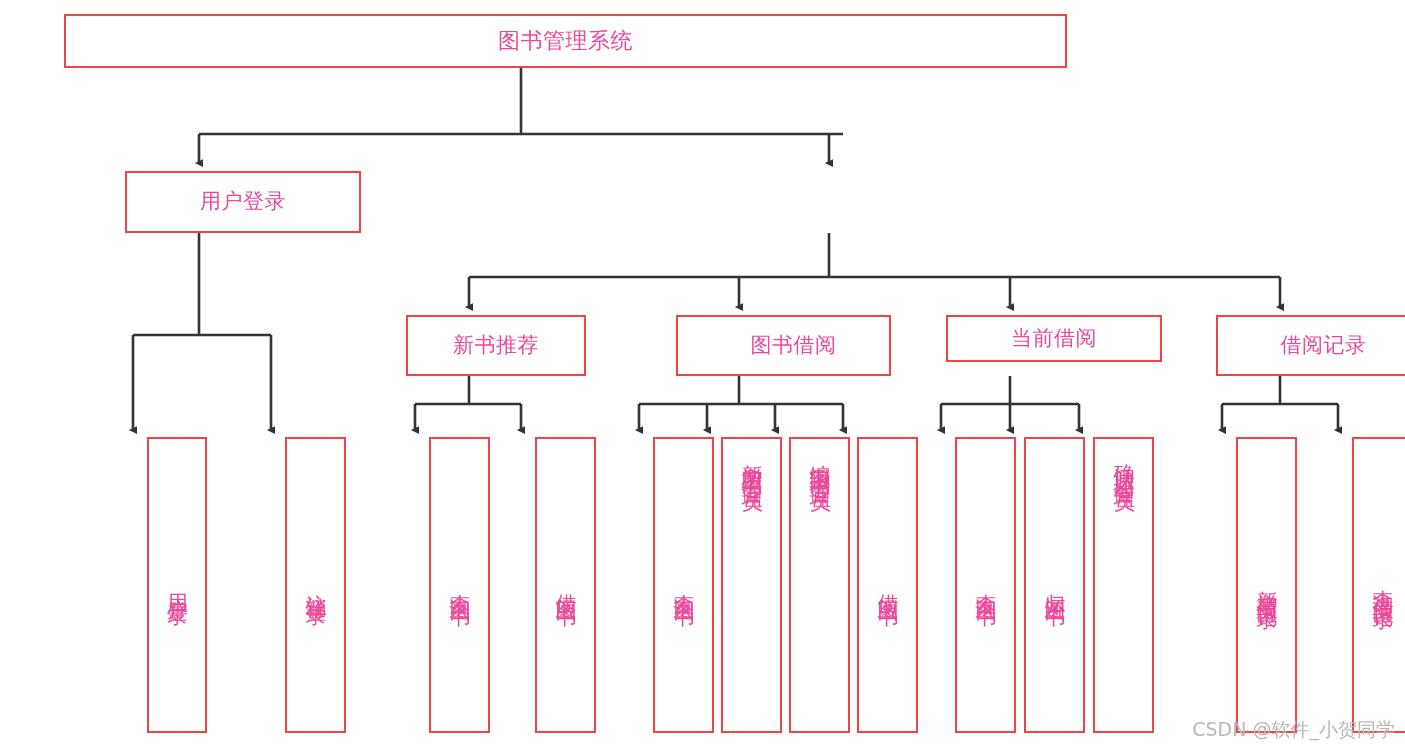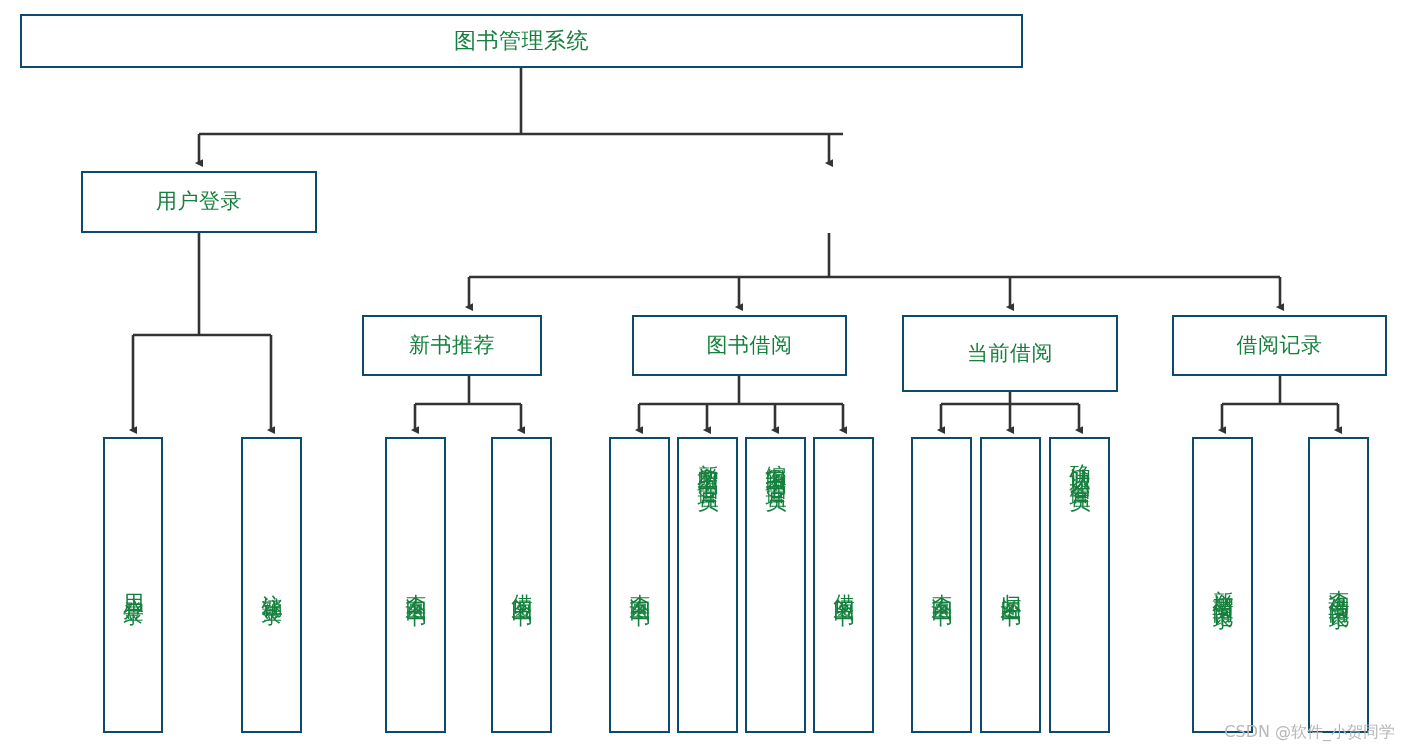--- a/index.html
+++ b/index.html
@@ -22,26 +22,27 @@
     left: 0;
     top: 0;
     width: 1405px;
     height: 747px;
     pointer-events: none;
   }
   .node {
     position: absolute;
     box-sizing: border-box;
     background: #ffffff;
-    border: 2px solid #0c4a6e;
+    border: 2px solid #ef4444;
     display: flex;
     align-items: center;
     justify-content: center;
-    color: #15803d;
+    color: #ec4899;
     z-index: 2;
+    margin-left: 44px;
   }
   .node .label {
     font-size: 21px;
     line-height: 1.12;
     letter-spacing: 0.5px;
     white-space: nowrap;
     text-align: center;
   }
   .node.root .label { font-size: 22px; }
 
@@ -61,21 +62,21 @@
   }
   .node.vert.centered {
     align-items: center;
     padding-top: 0;
   }
 
   .watermark {
     position: absolute;
     right: 10px;
     bottom: 4px;
-    font-size: 16px;
+    font-size: 19px;
     color: #b8b8b8;
     white-space: nowrap;
     z-index: 5;
     font-family: "DejaVu Sans", "Liberation Sans", sans-serif;
   }
 </style>
 </head>
 <body>
 
 <div id="canvas">
@@ -137,21 +138,21 @@
   <div class="node" style="left:81px; top:171px; width:236px; height:62px;">
     <span class="label">用户登录</span>
   </div>
 
   <div class="node" style="left:362px; top:315px; width:180px; height:61px;">
     <span class="label">新书推荐</span>
   </div>
   <div class="node" style="left:632px; top:315px; width:215px; height:61px;padding-left:20px;">
     <span class="label">图书借阅</span>
   </div>
-  <div class="node" style="left:902px; top:315px; width:216px; height:77px;">
+  <div class="node" style="left:902px; top:315px; width:216px; height:47px;">
     <span class="label">当前借阅</span>
   </div>
   <div class="node" style="left:1172px; top:315px; width:215px; height:61px;">
     <span class="label">借阅记录</span>
   </div>
 
   <div class="node vert centered" style="left:103px; top:437px; width:60px; height:296px;">
     <span class="label">用户登录</span>
   </div>
   <div class="node vert centered" style="left:241px; top:437px; width:61px; height:296px;">

